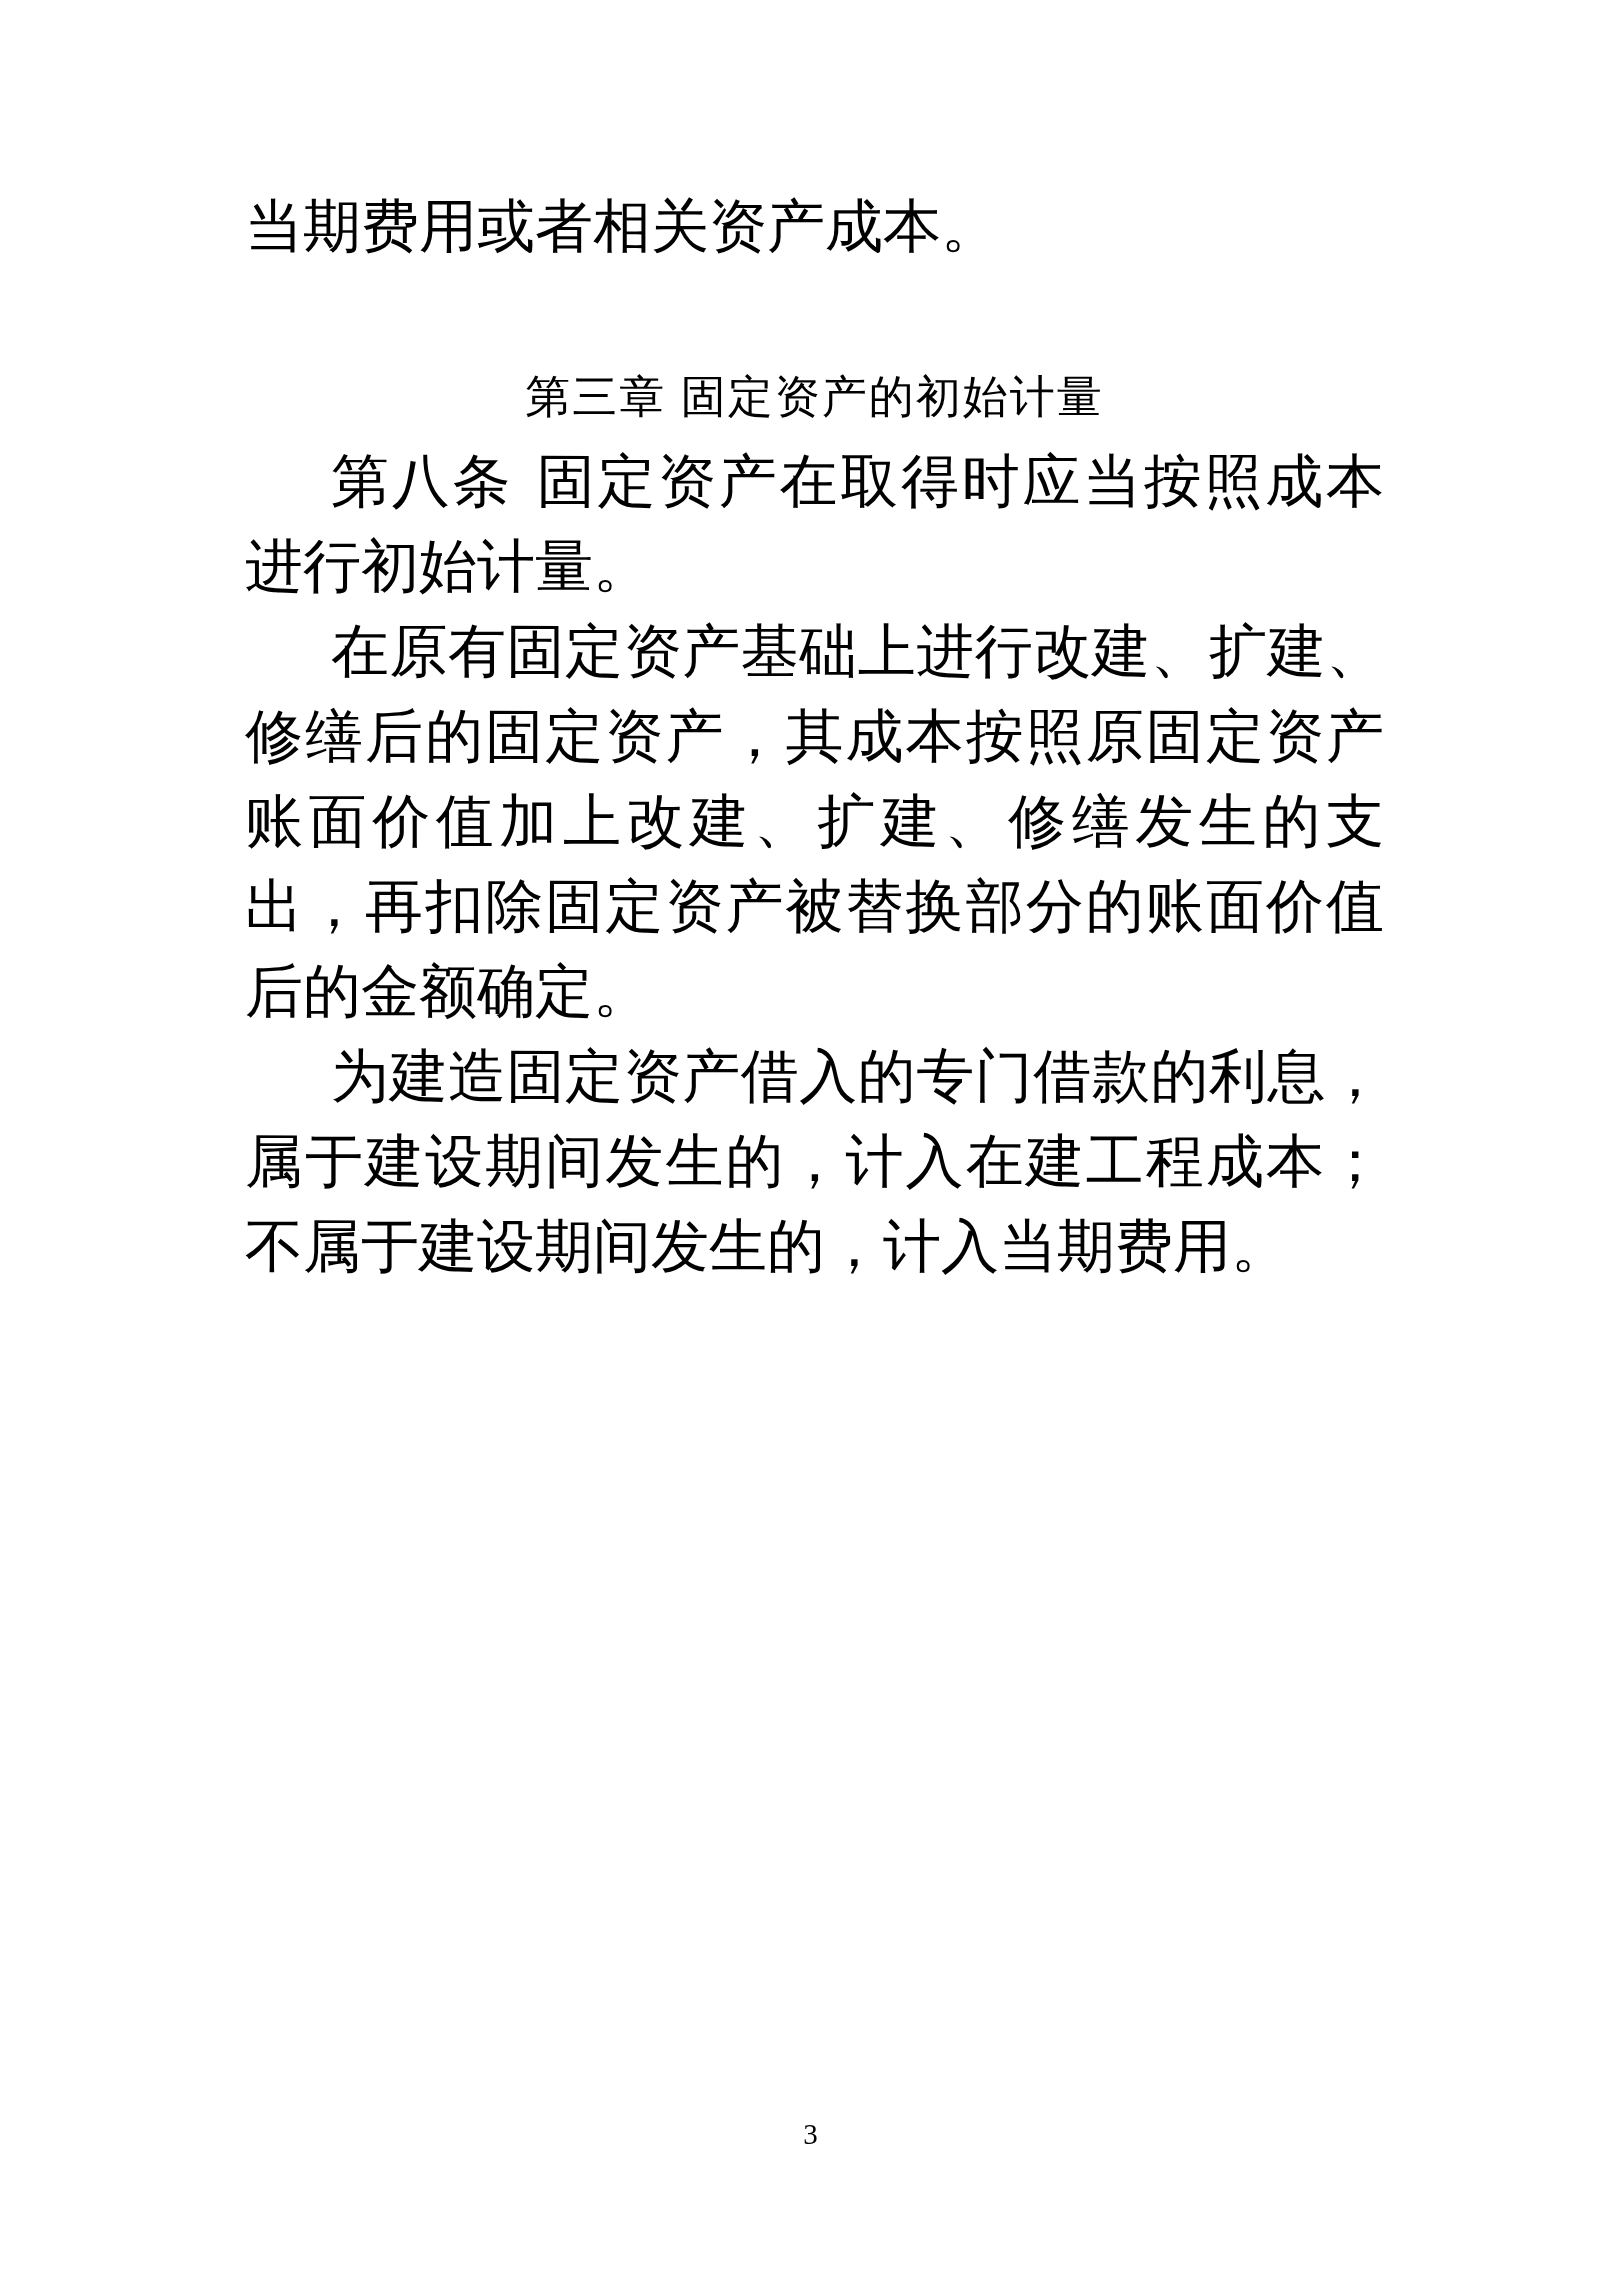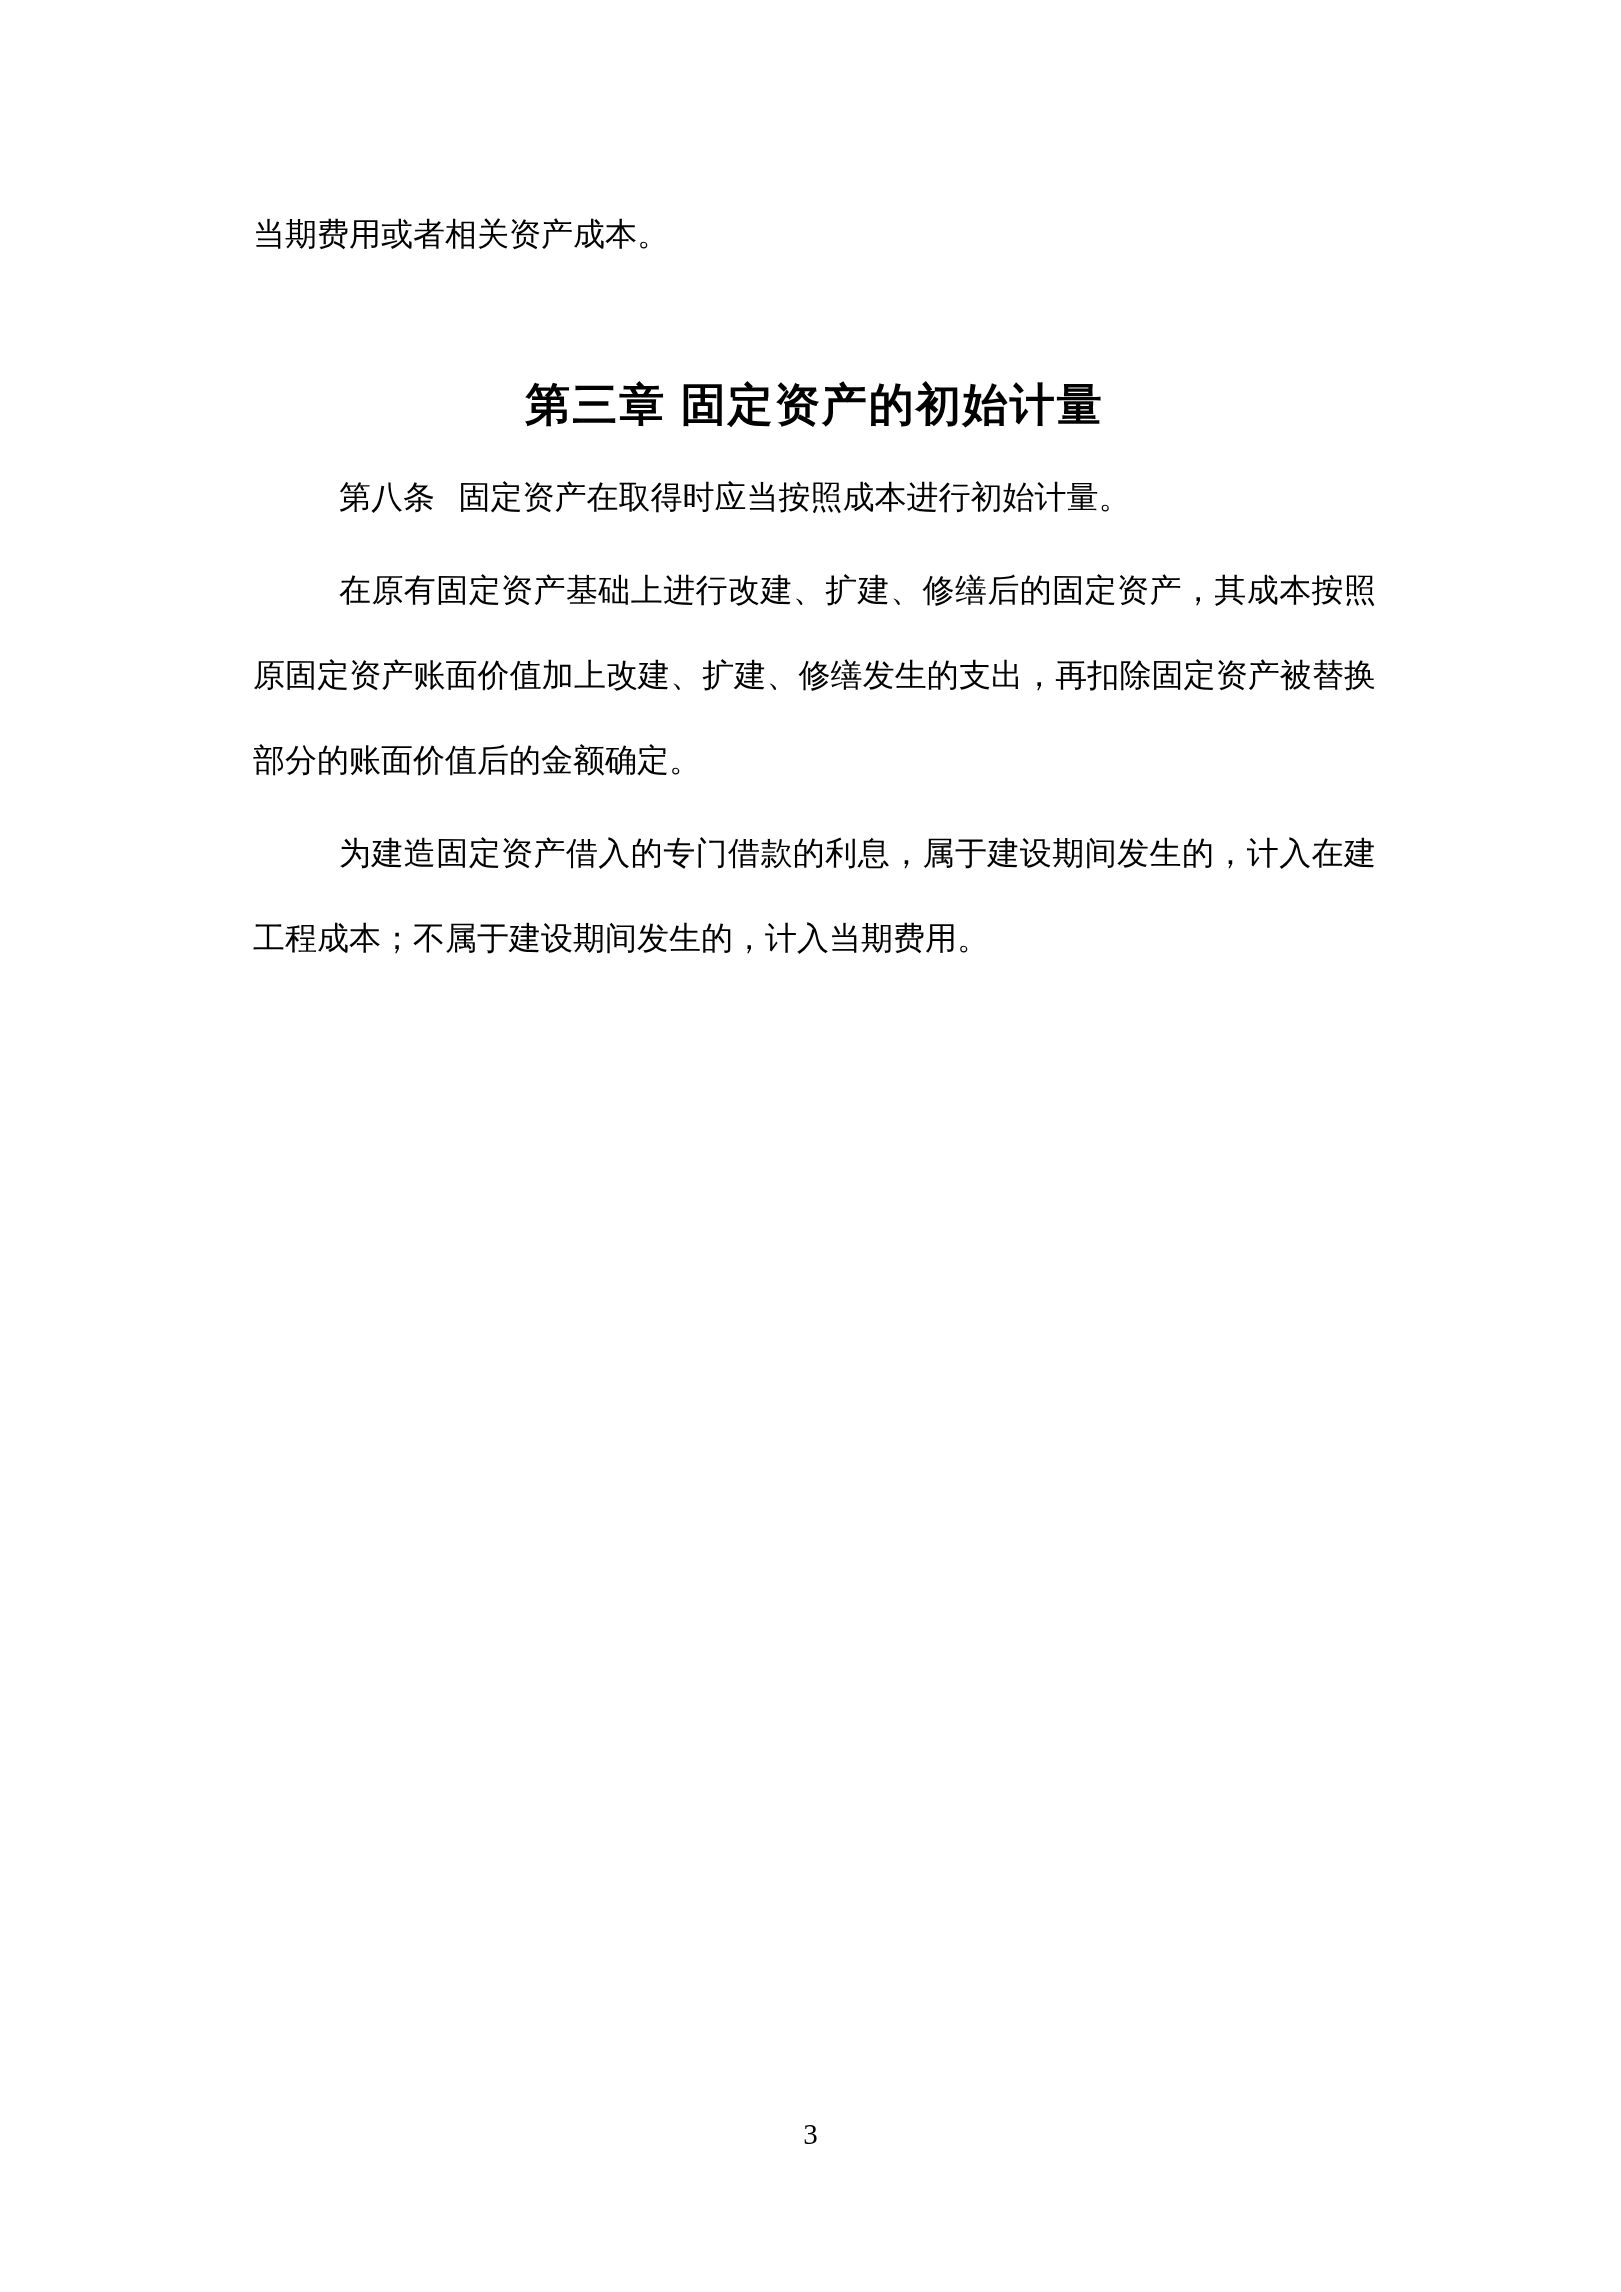--- a/index.html
+++ b/index.html
@@ -16,34 +16,34 @@
     font-family: "Liberation Serif", "DejaVu Serif", serif;
     overflow: hidden;
   }
   .content {
     position: absolute;
     left: 245px;
     top: 184px;
     width: 1139px;
   }
   .content p {
-    margin: 8px;
-    font-size: 32px;
+    margin: 0;
+    font-size: 58px;
     line-height: 85px;
     text-align: justify;
     letter-spacing: 0px;
   }
   .indent {
     text-indent: 86px;
   }
   .chapter-heading {
     margin: 85px 0 0 0;
     font-size: 45px;
     line-height: 85px;
-    font-weight: 700;
+    font-weight: 400;
     text-align: center;
     letter-spacing: 2px;
     font-family: "Liberation Sans", "DejaVu Sans", sans-serif;
   }
   .article-lead {
     font-weight: 400;
     margin-right: 23.5px;
   }
   .page-number {
     position: absolute;

